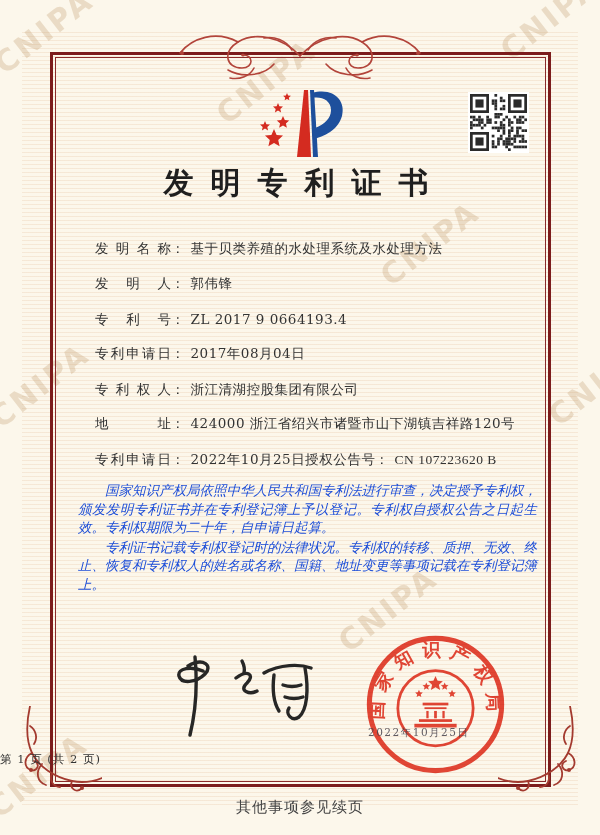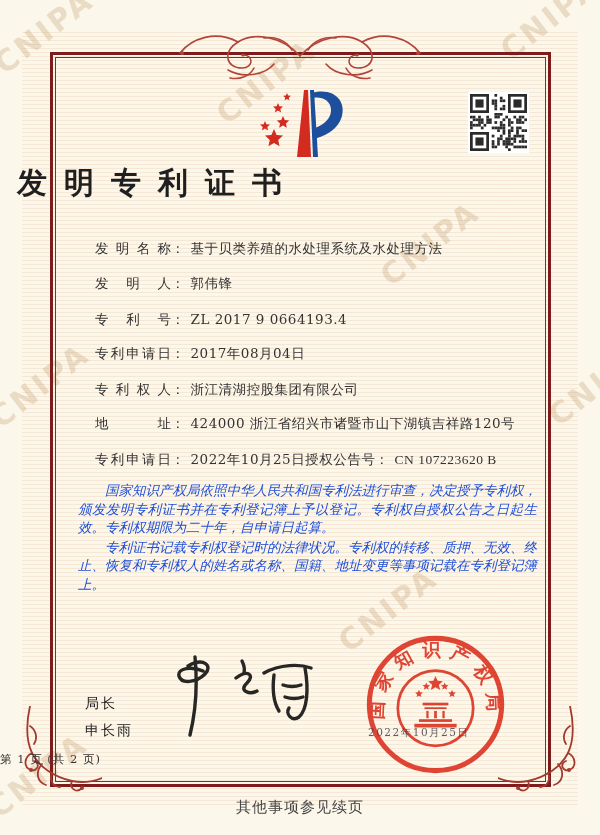--- a/index.html
+++ b/index.html
@@ -18,21 +18,21 @@
   .frame-inner { position:absolute; inset:2px; border:1px solid #8b2a2a; }
 
   .ornament { position:absolute; pointer-events:none; }
 
   .cert-no { position:absolute; left:78px; top:94px; font-size:13px; color:#3c3c3c; letter-spacing:2px; }
 
   .logo { position:absolute; left:252px; top:85px; width:94px; height:76px; }
 
   .qr { position:absolute; left:468px; top:92px; width:61px; height:61px; background:#ffffff; padding:2px; }
 
-  .title { position:absolute; left:0; right:8px; top:163px; 
+  .title { position:absolute; left:0; right:8px; top:163px; text-align:center;
     font-size:30px; font-weight:600; color:#1f1f1f; letter-spacing:17px; text-indent:17px;font-family:Liberation Mono, monospace; }
 
   .fields { position:absolute; left:78px; top:240px; width:462px; font-size:13.5px; color:#333; }
   .frow { position:absolute; left:17px; white-space:nowrap; }
   .flabel { display:inline-block; width:76px; text-align:justify; text-align-last:justify; vertical-align:bottom; }
   .fcolon { display:inline-block; margin-right:6px; }
   .fval { letter-spacing:.5px; }
   .fgroup2 { position:absolute; left:210px; top:0; white-space:nowrap;font-family:Liberation Serif, serif; }
   .fgroup2 .flabel { width:70px; }
 
@@ -283,24 +283,20 @@
         <span class="flabel">授权公告号</span><span class="fcolon">：</span><span class="fval">CN 107223620 B</span>
       </span>
     </div>
   </div>
 
   <div class="body-text">
     <p>国家知识产权局依照中华人民共和国专利法进行审查，决定授予专利权，颁发发明专利证书并在专利登记簿上予以登记。专利权自授权公告之日起生效。专利权期限为二十年，自申请日起算。</p>
     <p>专利证书记载专利权登记时的法律状况。专利权的转移、质押、无效、终止、恢复和专利权人的姓名或名称、国籍、地址变更等事项记载在专利登记簿上。</p>
   </div>
 
-  <div class="signer">
-    <div>局长</div>
-    <div>申长雨</div>
-  </div>
 
   <svg class="signature" viewBox="0 0 162 94">
     <g stroke="#161616" stroke-width="3.4" fill="none" stroke-linecap="round" stroke-linejoin="round" opacity=".92">
       <path d="M30,16 C46,7 55,16 47,24 C38,33 23,34 21,26 C19,18 34,16 45,21"></path>
       <path d="M37,7 C39,28 39,56 32,85"></path>
       <path d="M84,11 C86,15 87,19 86,23"></path>
       <path d="M78,28 C90,19 97,25 89,33 C80,41 92,45 99,41"></path>
       <path d="M106,23 C122,14 142,14 153,18"></path>
       <path d="M147,18 C151,40 149,60 141,67 C134,72 127,64 131,58"></path>
       <path d="M116,25 C114,41 116,53 121,61"></path>

